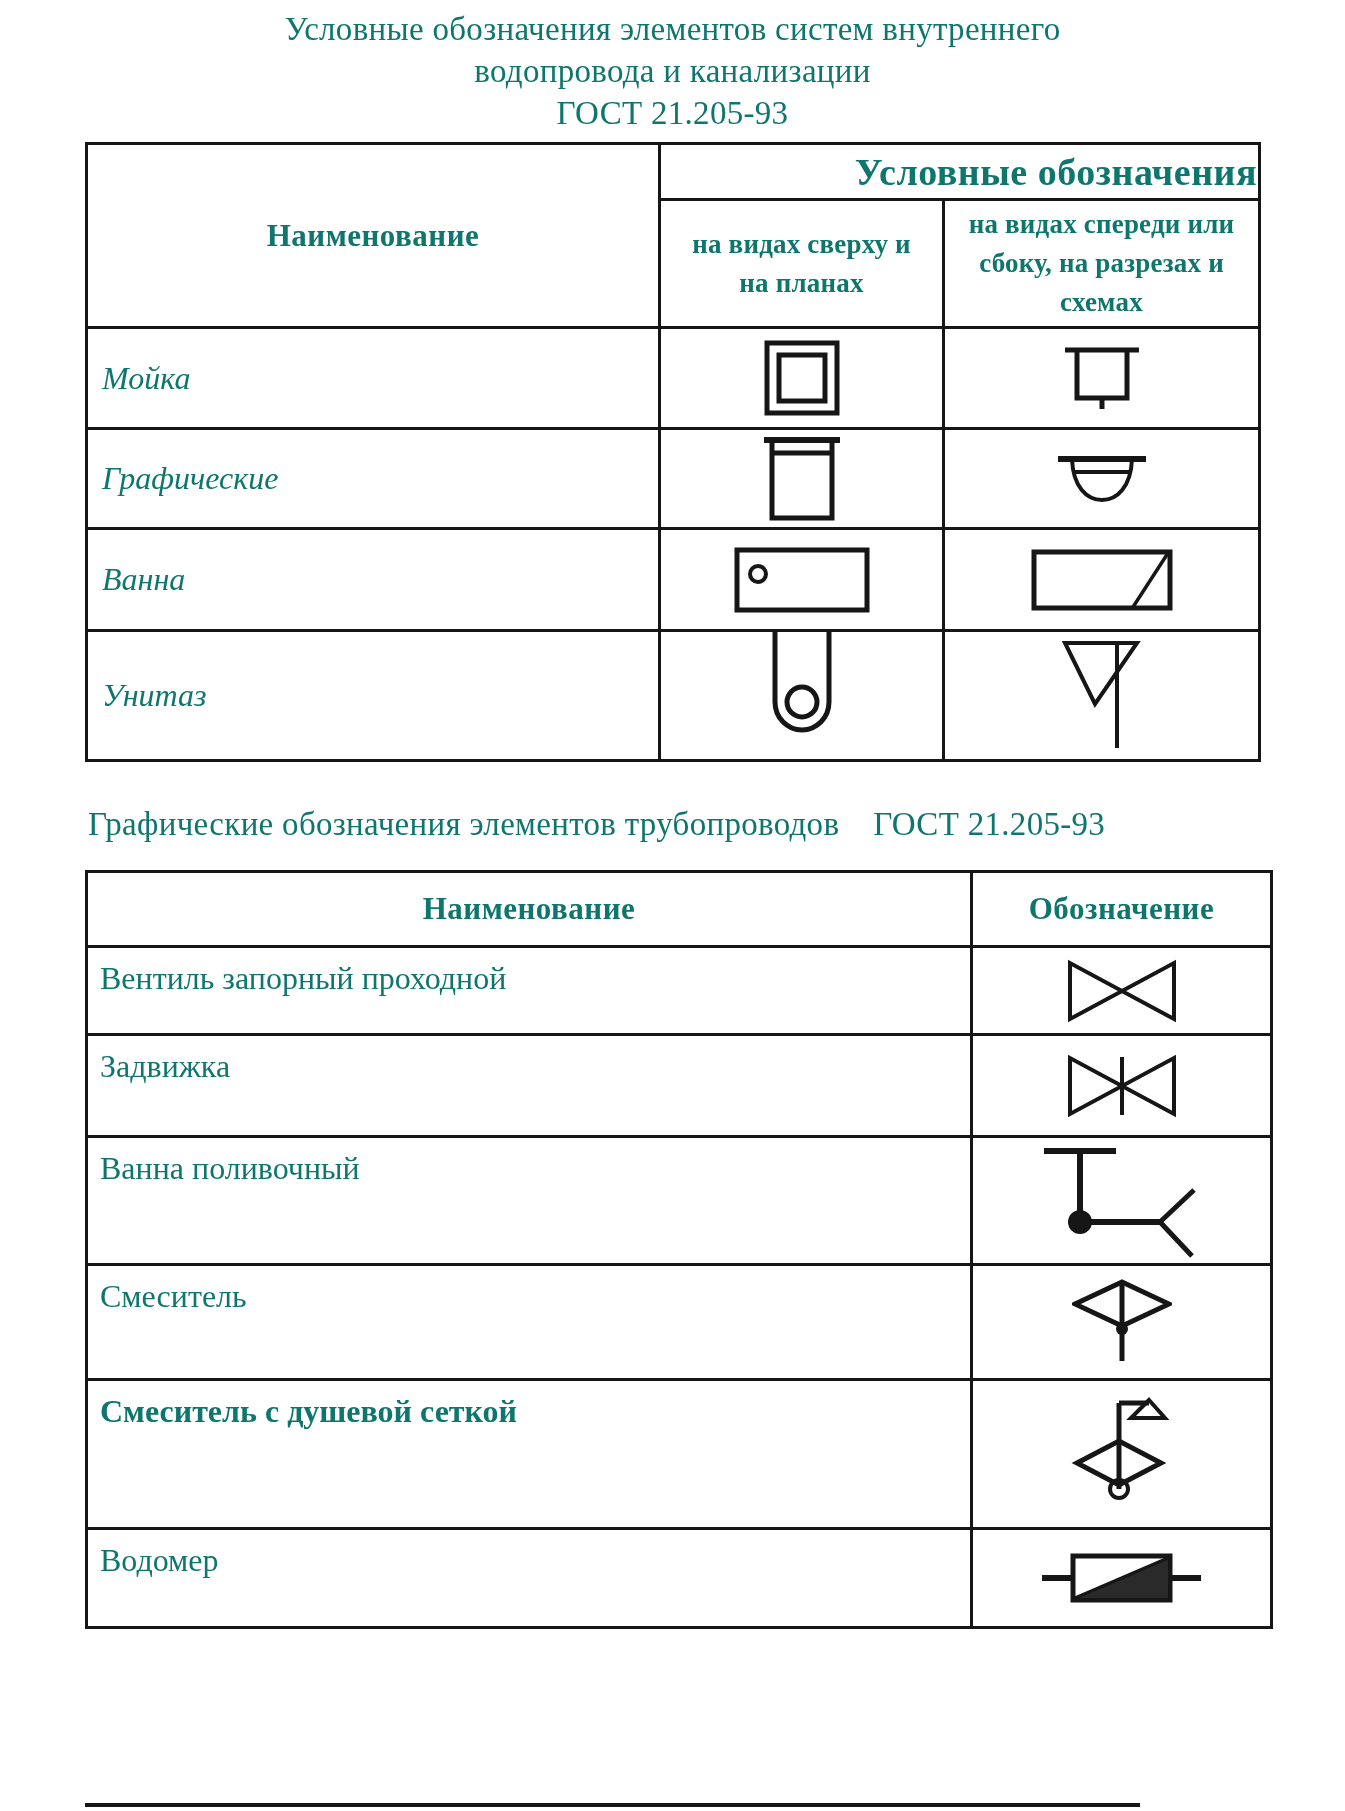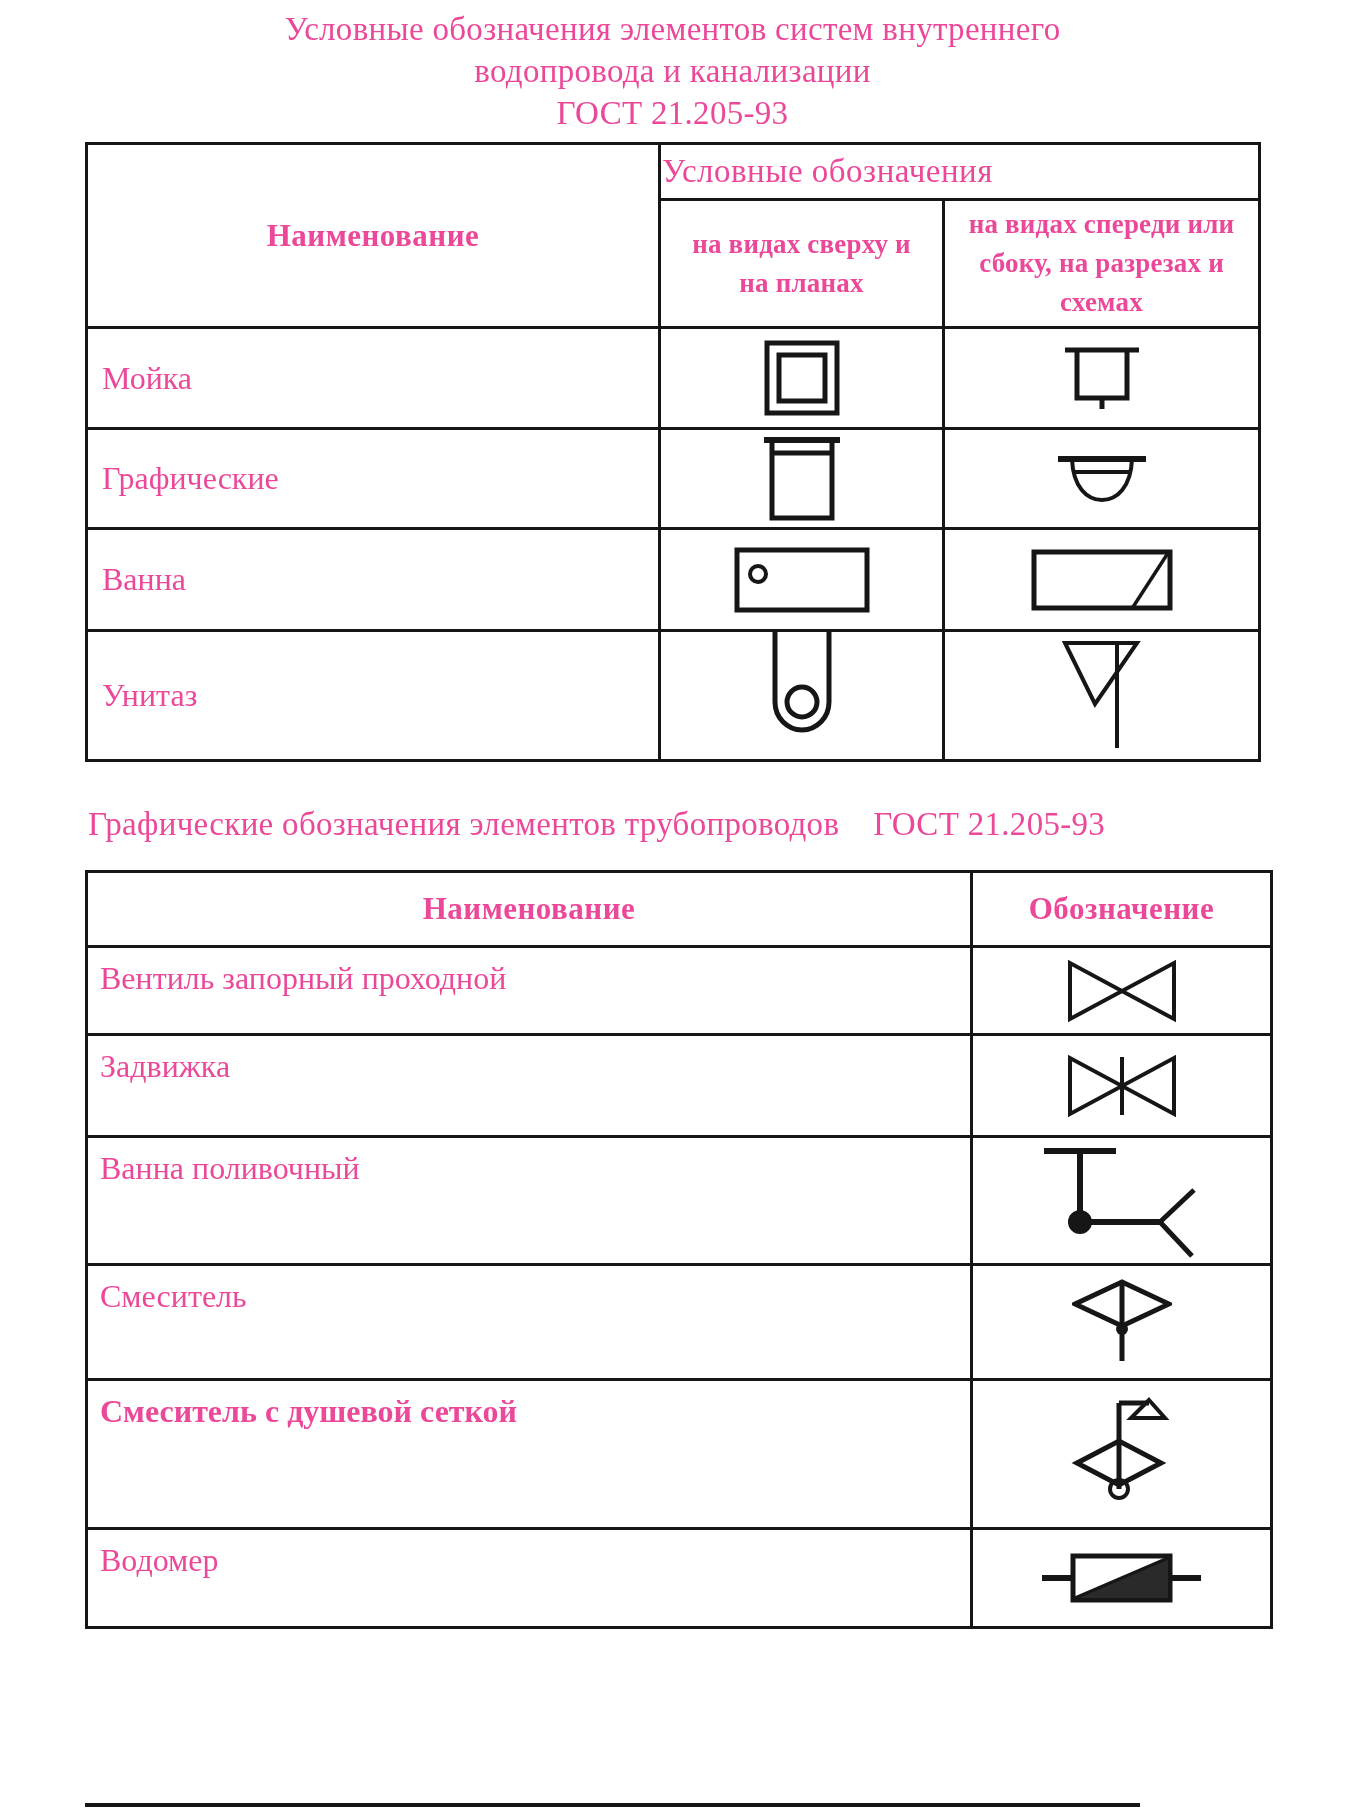--- a/index.html
+++ b/index.html
@@ -1,38 +1,38 @@
 <!DOCTYPE html>
 <html><head>
 <meta charset="utf-8">
 <style>
   html,body{margin:0;padding:0;background:#fff;}
   .page{
     position:relative;width:1345px;height:1811px;background:#fff;overflow:hidden;
-    font-family:"Liberation Serif","DejaVu Serif",serif;color:#ec4899;
+    font-family:"Liberation Serif","DejaVu Serif",serif;color:#0f766e;
   }
   
   .title1{position:absolute;top:8px;left:0;width:1345px;text-align:center;
           font-size:33px;line-height:42px;font-weight:500;letter-spacing:.3px;}
   .title2{position:absolute;top:806px;left:88px;width:1210px;font-size:33px;
           font-weight:500;letter-spacing:.3px;white-space:nowrap;}
   .title2 .gost{margin-left:34px;}
   
   table{border-collapse:collapse;position:absolute;table-layout:fixed;background:#fff;}
   td{border:3px solid #161616;overflow:hidden;}
   .t1{left:85px;top:142px;width:1173px;}
   .t2{left:85px;top:870px;width:1185px;}
   .hname{font-weight:bold;font-size:31px;text-align:center;vertical-align:middle;letter-spacing:.5px;}
-  .hsym{font-weight:normal;font-size:33px;text-align:left;vertical-align:middle;height:51px;letter-spacing:.5px;}
+  .hsym{font-weight:bold;font-size:38px;text-align:right;vertical-align:middle;height:51px;letter-spacing:.5px;}
   .hsub{font-weight:bold;font-size:27px;text-align:center;vertical-align:middle;
         line-height:1.45;padding:4px 14px;letter-spacing:.2px;}
   .t1 tr.h2row{height:119px;padding-left:36px;}
   .t1 tr.r1{height:101px;}  .t1 tr.r2{height:100px;}
   .t1 tr.r3{height:102px;}  .t1 tr.r4{height:130px;}
-  .t1 td.name{font-size:32px;padding-left:14px;vertical-align:middle;}
+  .t1 td.name{font-size:32px;padding-left:14px;vertical-align:middle;font-style:italic;}
   .t1 td.sym{text-align:center;vertical-align:middle;}
   .t1 td.symtop{text-align:center;vertical-align:top;padding:0;}
   .t2 tr.h{height:75px;}
   .t2 tr.p1{height:110px;} .t2 tr.p2{height:88px;}  .t2 tr.p3{height:102px;}
   .t2 tr.p4{height:128px;} .t2 tr.p5{height:115px;} .t2 tr.p6{height:149px;font-weight:bold;}
   .t2 tr.p7{height:99px;}
   .t2 td.hcell{font-weight:bold;font-size:31px;text-align:center;vertical-align:middle;letter-spacing:.5px;}
   .t2 td.name{font-size:32px;padding:12px 0 0 12px;vertical-align:top;}
   .t2 td.sym{text-align:center;vertical-align:middle;}
   svg{display:block;margin:0 auto;}

